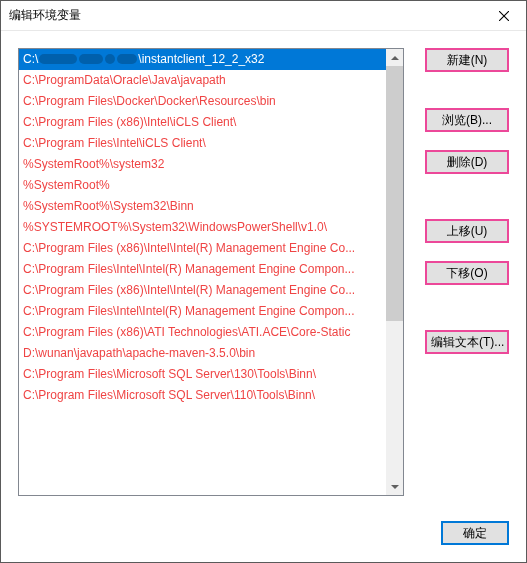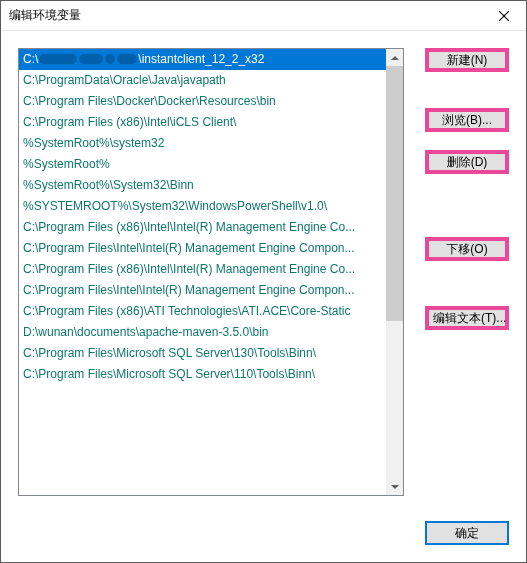--- a/index.html
+++ b/index.html
@@ -61,21 +61,21 @@
     overflow: hidden;
   }
   .list-row {
     height: 21px;
     line-height: 21px;
     padding: 0 4px;
     white-space: nowrap;
     overflow: hidden;
     text-overflow: ellipsis;
     font-size: 12px;
-    color: #0f766e;
+    color: #ef4444;
     cursor: default;
   }
   .list-row.selected {
     background: #0078d7;
     color: #fff;
   }
   .list-row .redact {
     display: inline-block;
     vertical-align: middle;
     height: 10px;
@@ -107,39 +107,39 @@
     height: 255px;
     background: #cdcdcd;
   }
   .side-buttons {
     width: 84px;
     display: flex;
     flex-direction: column;
   }
   .btn {
     height: 24px;
-    border: 4px solid #ec4899;
+    border: 2px solid #ec4899;
     background: #e1e1e1;
     font-family: inherit;
     font-size: 12px;
     color: #000;
     cursor: pointer;
     padding: 0 4px;
     white-space: nowrap;
     text-align: center;
   }
   .gap-lg { height: 45px; }
   .gap-sm { height: 18px; }
   .footer {
     display: flex;
     justify-content: flex-end;
     gap: 9px;
     padding: 17px;
   }
-  .footer .btn { width: 84px; }
+  .footer .btn { width: 68px; }
   .btn.default {
     border: 1px solid #0078d7;
     background: #e1e1e1;
     box-shadow: inset 0 0 0 1px #0078d7;
   }
 </style>
 </head>
 <body>
 
 <div class="window">
@@ -156,30 +156,31 @@
   <div class="body">
 
     <div class="list-wrap">
       <div class="list-inner">
         <div class="list-row selected">
           <span>C:\</span><span class="redact" style="width:38px"></span><span class="redact" style="width:24px"></span><span class="redact" style="width:10px"></span><span class="redact" style="width:20px"></span><span>\instantclient_12_2_x32</span>
         </div>
         <div class="list-row">C:\ProgramData\Oracle\Java\javapath</div>
         <div class="list-row">C:\Program Files\Docker\Docker\Resources\bin</div>
         <div class="list-row">C:\Program Files (x86)\Intel\iCLS Client\</div>
+        <div class="list-row">C:\Program Files\Intel\iCLS Client\</div>
         <div class="list-row">%SystemRoot%\system32</div>
         <div class="list-row">%SystemRoot%</div>
         <div class="list-row">%SystemRoot%\System32\Binn</div>
         <div class="list-row">%SYSTEMROOT%\System32\WindowsPowerShell\v1.0\</div>
         <div class="list-row">C:\Program Files (x86)\Intel\Intel(R) Management Engine Co...</div>
         <div class="list-row">C:\Program Files\Intel\Intel(R) Management Engine Compon...</div>
         <div class="list-row">C:\Program Files (x86)\Intel\Intel(R) Management Engine Co...</div>
         <div class="list-row">C:\Program Files\Intel\Intel(R) Management Engine Compon...</div>
         <div class="list-row">C:\Program Files (x86)\ATI Technologies\ATI.ACE\Core-Static</div>
-        <div class="list-row">D:\wunan\documents\apache-maven-3.5.0\bin</div>
+        <div class="list-row">D:\wunan\javapath\apache-maven-3.5.0\bin</div>
         <div class="list-row">C:\Program Files\Microsoft SQL Server\130\Tools\Binn\</div>
         <div class="list-row">C:\Program Files\Microsoft SQL Server\110\Tools\Binn\</div>
         <div class="list-row"></div>
       </div>
       <div class="scrollbar">
         <div class="sb-btn up">
           <svg viewBox="0 0 8 8">
               <path d="M0 6 L4 2 L8 6 Z"></path>
             </svg>
         </div>
@@ -193,20 +194,21 @@
     </div>
 
     <div class="side-buttons">
       <button class="btn">新建(N)</button>
       <div class="gap-sm"></div>
       <div class="gap-sm"></div>
       <button class="btn">浏览(B)...</button>
       <div class="gap-sm"></div>
       <button class="btn">删除(D)</button>
       <div class="gap-lg"></div>
+      <button class="btn">上移(U)</button>
       <div class="gap-sm"></div>
       <button class="btn">下移(O)</button>
       <div class="gap-lg"></div>
       <button class="btn">编辑文本(T)...</button>
     </div>
 
   </div>
 
   <div class="footer">
     <button class="btn default">确定</button>

